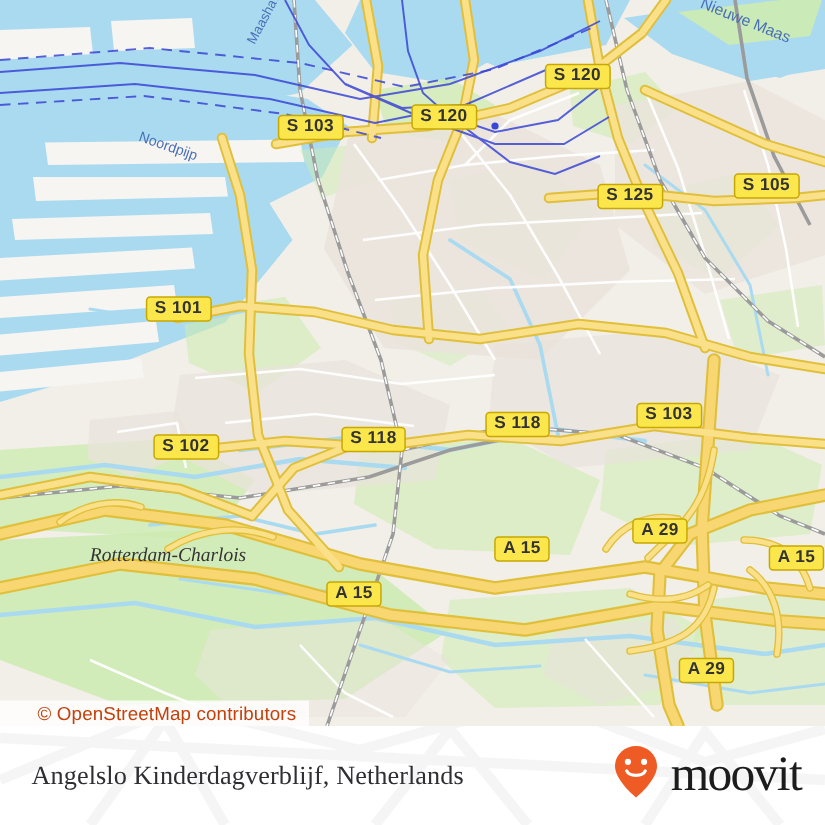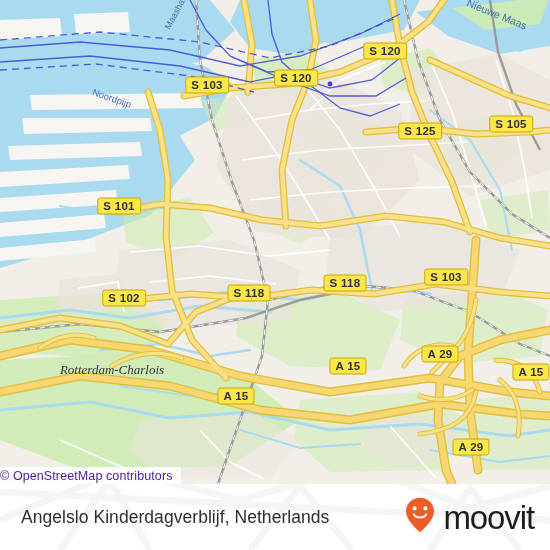--- a/index.html
+++ b/index.html
@@ -11,22 +11,22 @@
   #root{position:relative;width:550px;height:550px;overflow:hidden;}
 
   
   #map{position:absolute;left:0;top:0;width:550px;height:484px;overflow:hidden;background:#f2efe9;}
   #map svg{display:block;}
 
   
   #attrib{
     position:absolute;left:0;top:467px;
     background:rgba(255,255,255,0.80);
-    padding:2px 8px 3px 0;
-    font-size:12.5px;color:#4c1d95;letter-spacing:.1px;
+    padding:2px 8px 3px 25px;
+    font-size:12.5px;color:#c2410c;letter-spacing:.1px;
     line-height:15px;white-space:nowrap;
   }
 
   
   #card{
     position:absolute;left:190px;top:126px;width:170px;
     filter:drop-shadow(0 2px 4px rgba(0,0,0,.33));
   }
   #card-head{
     height:100px;background:#22b563;
@@ -43,21 +43,21 @@
     position:absolute;left:50%;top:100%;margin-left:-11px;
     width:0;height:0;
     border-left:11px solid transparent;
     border-right:11px solid transparent;
     border-top:10px solid #ffffff;
   }
 
   
   #footer{
     position:absolute;left:0;top:484px;width:550px;height:66px;
-    background:#ffffff;overflow:hidden;
+    background:#ffffff;overflow:hidden;font-family:Liberation Serif, serif;
   }
   #footer-watermark{position:absolute;left:0;top:-484px;opacity:.055;}
   #footer-title{
     position:absolute;left:21px;top:50%;transform:translateY(-50%);
     font-size:17.5px;color:#2f2f33;letter-spacing:.05px;white-space:nowrap;
   }
   #brand{
     position:absolute;right:16px;top:50%;transform:translateY(-50%);
     display:flex;align-items:center;gap:8px;
   }

